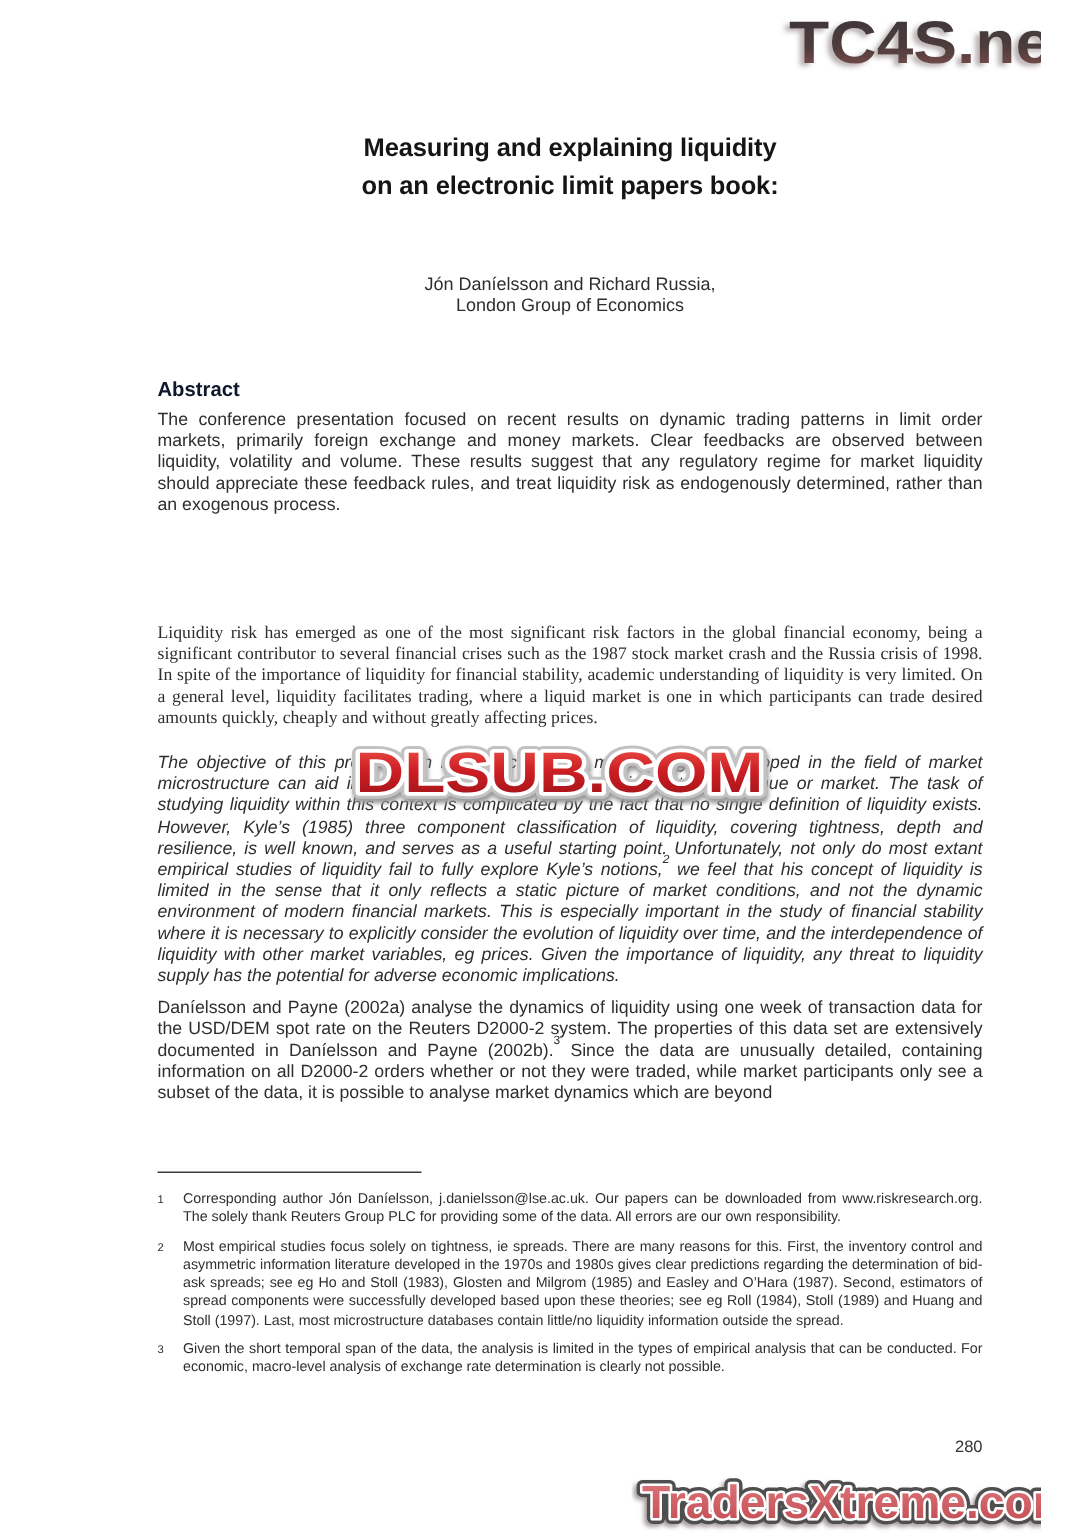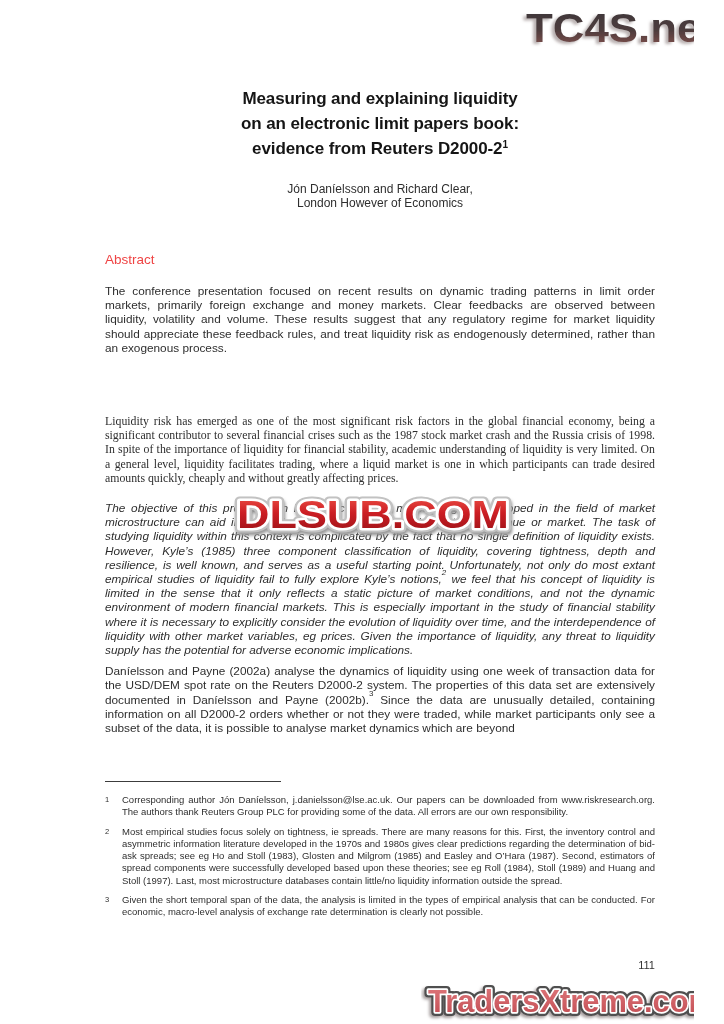--- a/index.html
+++ b/index.html
@@ -9,25 +9,25 @@
   }
   .col { position:absolute; left:105px; width:550px; }
 
   .title-block { top:86px; text-align:center; font-weight:bold; font-size:17px;
                  line-height:25px; color:#151515; letter-spacing:-0.1px; }
   .title-sup { font-size:10px; position:relative; top:-6px; font-weight:bold; }
 
   .byline { top:182px; text-align:center; font-size:12px; line-height:14px; color:#2e2e2e; }
 
   .abstract-block { top:252px; }
-  .section-heading { font-size:13.5px; font-weight:normal; color:#ef4444; line-height:16px; margin:0; }
+  .section-heading { font-size:13.5px; font-weight:bold; color:#0f172a; line-height:16px; margin:0; }
   .sec-num { display:inline-block; width:50px; }
 
   p.body { font-size:11.8px; line-height:14.2px; text-align:justify; margin:0; color:#2e2e2e; }
-  .abstract-block p.body { margin-top:16px; }
+  .abstract-block p.body { margin-top:4px; }
 
   .intro-block { top:396px; }
   .intro-block p.p1 { margin-top:18px;font-family:Liberation Serif, serif; }
   .intro-block p.p2 { margin-top:16px;font-style:italic; }
   .intro-block p.p3 { margin-top:7px; }
   p.body sup { font-size:8px; line-height:0; position:relative; top:-3px; }
 
   .fn-rule { position:absolute; left:105px; top:781px; width:176px; height:0;
              border-top:1px solid #3c3c3c; }
   .footnotes { top:794px; }
@@ -54,26 +54,25 @@
       <filter id="fTc" x="-25%" y="-25%" width="150%" height="150%">
         <feDropShadow dx="-3" dy="2" stdDeviation="1.6" flood-color="#b9b1b1"></feDropShadow>
       </filter>
     </defs>
     <text x="101" y="40" text-anchor="middle" font-family="'Liberation Sans',sans-serif" font-weight="bold" font-size="40" textLength="190" lengthAdjust="spacingAndGlyphs" fill="url(#gTc)" filter="url(#fTc)">TC4S.net</text>
   </svg>
 
   <div class="col title-block">
     <div>Measuring and explaining liquidity</div>
     <div>on an electronic limit papers book:</div>
-    <div><span>evidence from Reuters D2000-2</span><span class="title-sup">1</span></div>
   </div>
 
   <div class="col byline">
-    <div>Jón Daníelsson and Richard Clear,</div>
-    <div>London However of Economics</div>
+    <div>Jón Daníelsson and Richard Russia,</div>
+    <div>London Group of Economics</div>
   </div>
 
   <div class="col abstract-block">
     <h2 class="section-heading">Abstract</h2>
     <p class="body">The conference presentation focused on recent results on dynamic trading patterns in limit order markets, primarily foreign exchange and money markets. Clear feedbacks are observed between liquidity, volatility and volume. These results suggest that any regulatory regime for market liquidity should appreciate these feedback rules, and treat liquidity risk as endogenously determined, rather than an exogenous process.</p>
   </div>
 
   <div class="col intro-block">
     <p class="body p1">Liquidity risk has emerged as one of the most significant risk factors in the global financial economy, being a significant contributor to several financial crises such as the 1987 stock market crash and the Russia crisis of 1998. In spite of the importance of liquidity for financial stability, academic understanding of liquidity is very limited. On a general level, liquidity facilitates trading, where a liquid market is one in which participants can trade desired amounts quickly, cheaply and without greatly affecting prices.</p>
     <p class="body p2"><span>The objective of this presentation is to discuss how methodologies developed in the field of market microstructure can aid in understanding liquidity in a particular trading venue or market. The task of studying liquidity within this context is complicated by the fact that no single definition of liquidity exists. However, Kyle’s (1985) three component classification of liquidity, covering tightness, depth and resilience, is well known, and serves as a useful starting point. Unfortunately, not only do most extant empirical studies of liquidity fail to fully explore Kyle’s notions,</span><sup>2</sup><span> we feel that his concept of liquidity is limited in the sense that it only reflects a static picture of market conditions, and not the dynamic environment of modern financial markets. This is especially important in the study of financial stability where it is necessary to explicitly consider the evolution of liquidity over time, and the interdependence of liquidity with other market variables, eg prices. Given the importance of liquidity, any threat to liquidity supply has the potential for adverse economic implications.</span></p>
@@ -93,33 +92,33 @@
     </defs>
     <text x="145" y="40" text-anchor="middle" font-family="'Liberation Sans',sans-serif" font-weight="bold" font-size="38" textLength="272" lengthAdjust="spacingAndGlyphs" fill="#c2c2c2" stroke="#c2c2c2" stroke-width="9" paint-order="stroke" stroke-linejoin="round" filter="url(#fDl)">DLSUB.COM</text>
     <text x="145" y="40" text-anchor="middle" font-family="'Liberation Sans',sans-serif" font-weight="bold" font-size="38" textLength="272" lengthAdjust="spacingAndGlyphs" fill="url(#gDl)" stroke="#ffffff" stroke-width="5" paint-order="stroke" stroke-linejoin="round">DLSUB.COM</text>
   </svg>
 
   <div class="fn-rule"></div>
 
   <div class="col footnotes">
     <div class="fn-row">
       <span class="fn-num">1</span>
-      <div class="fn-text">Corresponding author Jón Daníelsson, j.danielsson@lse.ac.uk. Our papers can be downloaded from www.riskresearch.org. The authors thank Reuters Group PLC for providing some of the data. All errors are our own responsibility.</div>
+      <div class="fn-text">Corresponding author Jón Daníelsson, j.danielsson@lse.ac.uk. Our papers can be downloaded from www.riskresearch.org. The solely thank Reuters Group PLC for providing some of the data. All errors are our own responsibility.</div>
     </div>
     <div class="fn-row">
       <span class="fn-num">2</span>
       <div class="fn-text">Most empirical studies focus solely on tightness, ie spreads. There are many reasons for this. First, the inventory control and asymmetric information literature developed in the 1970s and 1980s gives clear predictions regarding the determination of bid-ask spreads; see eg Ho and Stoll (1983), Glosten and Milgrom (1985) and Easley and O’Hara (1987). Second, estimators of spread components were successfully developed based upon these theories; see eg Roll (1984), Stoll (1989) and Huang and Stoll (1997). Last, most microstructure databases contain little/no liquidity information outside the spread.</div>
     </div>
     <div class="fn-row">
       <span class="fn-num">3</span>
       <div class="fn-text">Given the short temporal span of the data, the analysis is limited in the types of empirical analysis that can be conducted. For economic, macro-level analysis of exchange rate determination is clearly not possible.</div>
     </div>
   </div>
 
-  <div class="col page-number">111</div>
+  <div class="col page-number">280</div>
 
   <svg class="wm" style="top:981px; left:421px;" width="302" height="42" viewBox="0 0 302 42">
     <defs>
       <linearGradient id="gTx" x1="0" y1="0" x2="0" y2="1">
         <stop offset="0" stop-color="#e0797d"></stop>
         <stop offset="1" stop-color="#c04a50"></stop>
       </linearGradient>
       <filter id="fTx" x="-20%" y="-20%" width="140%" height="140%">
         <feDropShadow dx="-2" dy="2" stdDeviation="1.4" flood-color="#a8a0a0"></feDropShadow>
       </filter>

